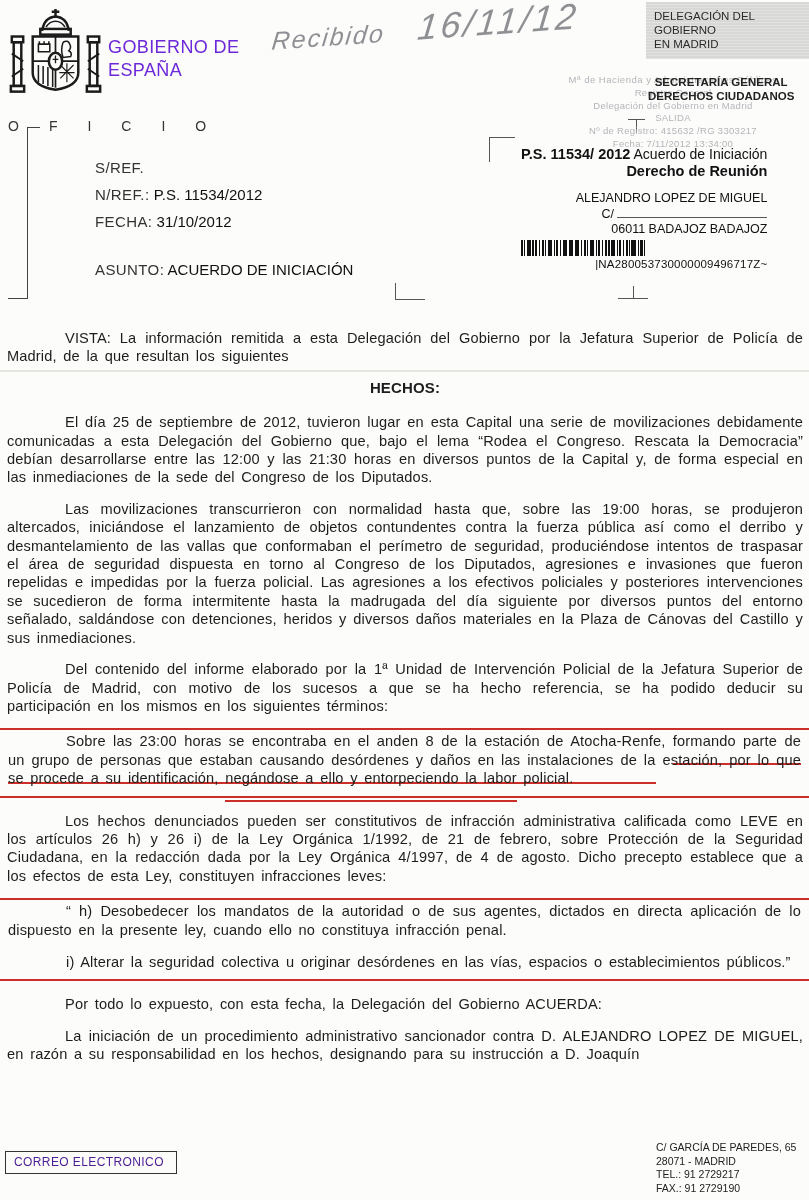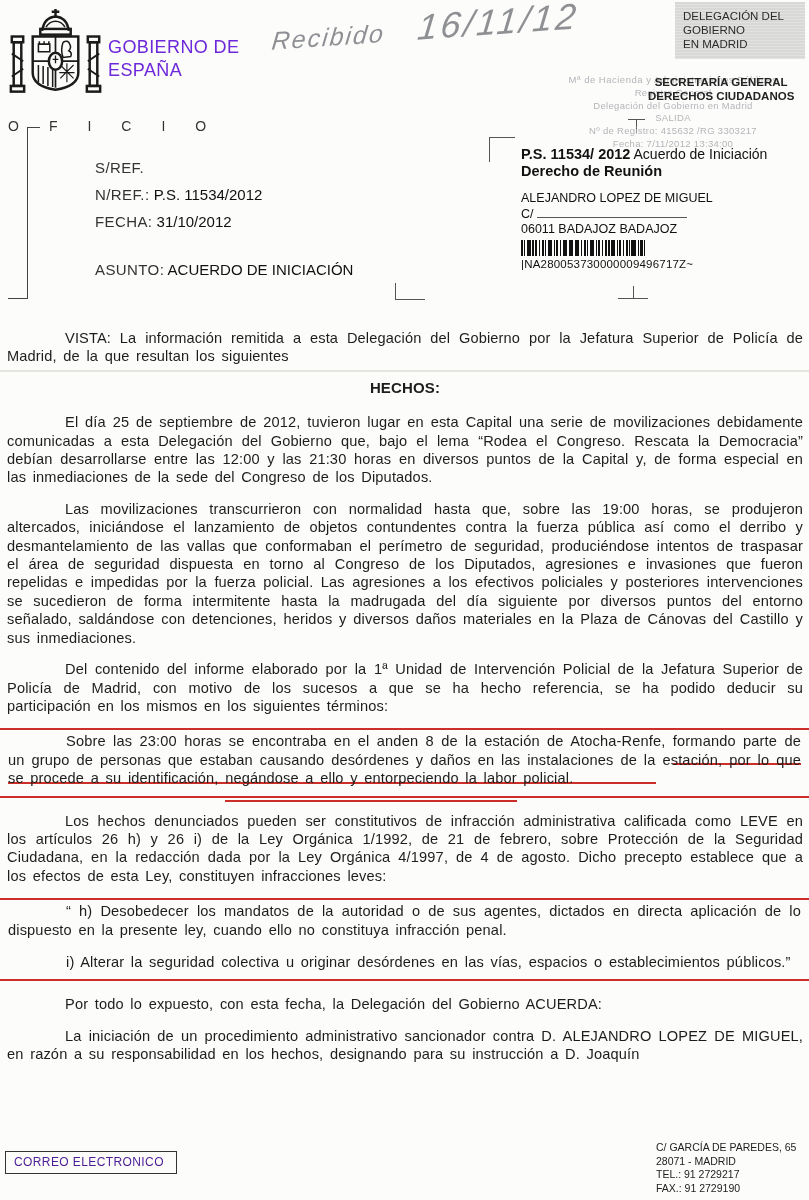--- a/index.html
+++ b/index.html
@@ -17,39 +17,39 @@
     overflow:hidden;
     font-family:"Liberation Sans",sans-serif;
     color:var(--ink);
   }
   
   .coat{position:absolute;left:8px;top:6px;width:95px;height:100px;}
   .govtext{position:absolute;left:108px;top:36px;font-size:18px;line-height:23px;color:#6d28d9;letter-spacing:.4px;}
   .handwritten{position:absolute;left:272px;top:6px;transform:rotate(-4deg) skewX(-10deg);color:var(--pencil);font-style:italic;white-space:nowrap;}
   .hw-word{font-size:25px;letter-spacing:2px;}
   .hw-date{font-size:36px;letter-spacing:3px;margin-left:28px;}
-  .orgbox{position:absolute;left:646px;top:2px;width:130px;box-sizing:border-box;background:#d8d8d6;
+  .orgbox{position:absolute;left:646px;top:2px;width:163px;box-sizing:border-box;background:#d8d8d6;
     background-image:repeating-linear-gradient(0deg,rgba(255,255,255,.25) 0 1px,transparent 1px 3px);
-    padding:7px 6px 8px 8px;font-size:11.5px;line-height:14px;color:#2b2b2b;margin-left:29px;}
+    padding:7px 6px 8px 8px;font-size:11.5px;line-height:14px;color:#2b2b2b;}
   .secretariat{position:absolute;left:648px;top:76px;font-size:11.5px;line-height:13.5px;font-weight:bold;color:#222;z-index:2;text-align:center;}
   .stamp{position:absolute;left:540px;top:74px;width:266px;text-align:center;color:var(--stamp);
     font-size:9.5px;line-height:12.8px;letter-spacing:.3px;z-index:1;}
   .stamp .s-upper{letter-spacing:.5px;}
   
   .oficio{position:absolute;left:8px;top:118px;font-size:14px;letter-spacing:30px;color:#333;}
   .bracket-v{position:absolute;left:27px;top:127px;height:172px;border-left:1.5px solid #444;}
   .bracket-top{position:absolute;left:27px;top:127px;width:13px;border-top:1.5px solid #444;}
   .bracket-bot{position:absolute;left:8px;top:298px;width:20px;border-top:1.5px solid #444;}
   .refblock{position:absolute;left:95px;top:160px;font-size:15px;line-height:16px;}
   .refrow{margin-bottom:11px;}
   .reflabel{font-size:15px;color:#333;letter-spacing:.4px;}
   .refvalue{font-size:15px;color:#111;}
   .asunto-row{margin-top:32px;}
   
-  .recipient{position:absolute;left:521px;top:147px;font-size:12.5px;line-height:15px;color:#111;}
+  .recipient{position:absolute;left:521px;top:147px;font-size:12.5px;line-height:15px;color:#111;text-align:right;}
   .rcpt-ref{font-size:14px;margin-bottom:2px;}
   .rcpt-ref b{font-size:14.5px;}
   .rcpt-title{font-weight:bold;font-size:14.5px;margin-bottom:12px;}
   .rcpt-street{display:inline-block;}
   .street-blank{display:inline-block;width:150px;border-bottom:1px solid #555;height:11px;}
   .barcode{width:124px;height:16px;margin:3px 0 1px 0;
     background-image:
       repeating-linear-gradient(90deg,#111 0 1px,transparent 1px 3px),
       repeating-linear-gradient(90deg,#111 0 2px,transparent 2px 7px),
       repeating-linear-gradient(90deg,#111 0 1px,transparent 1px 11px);

